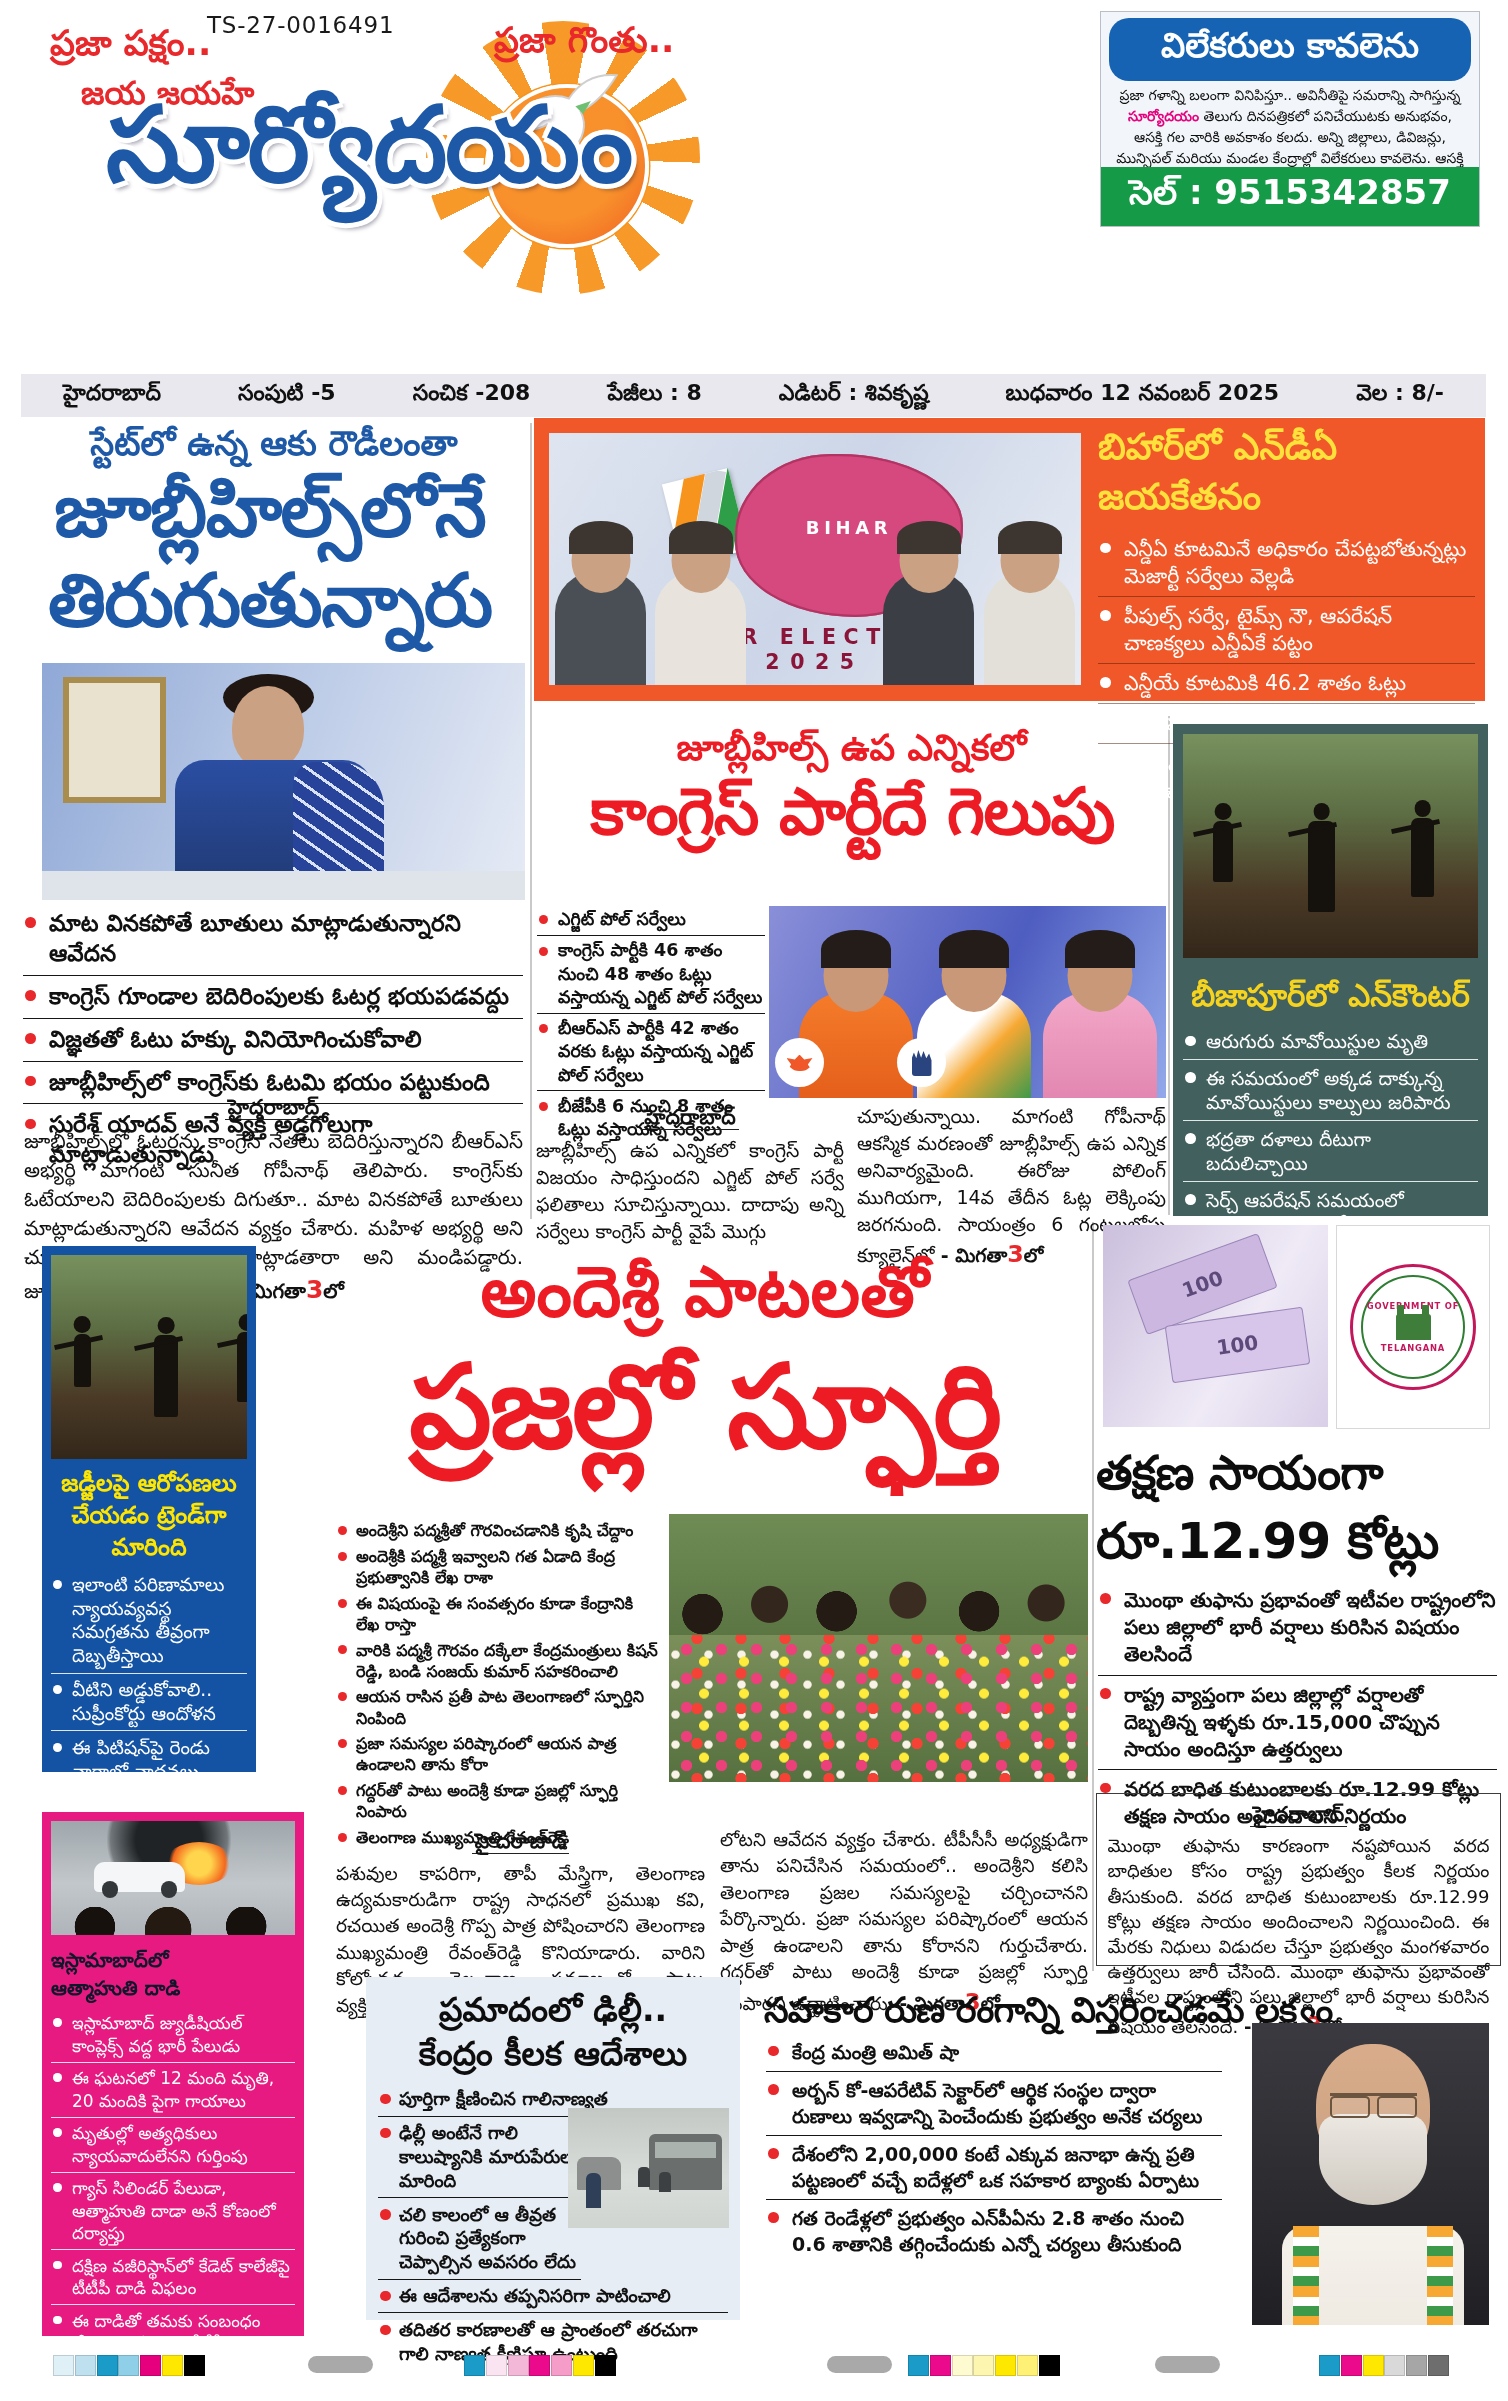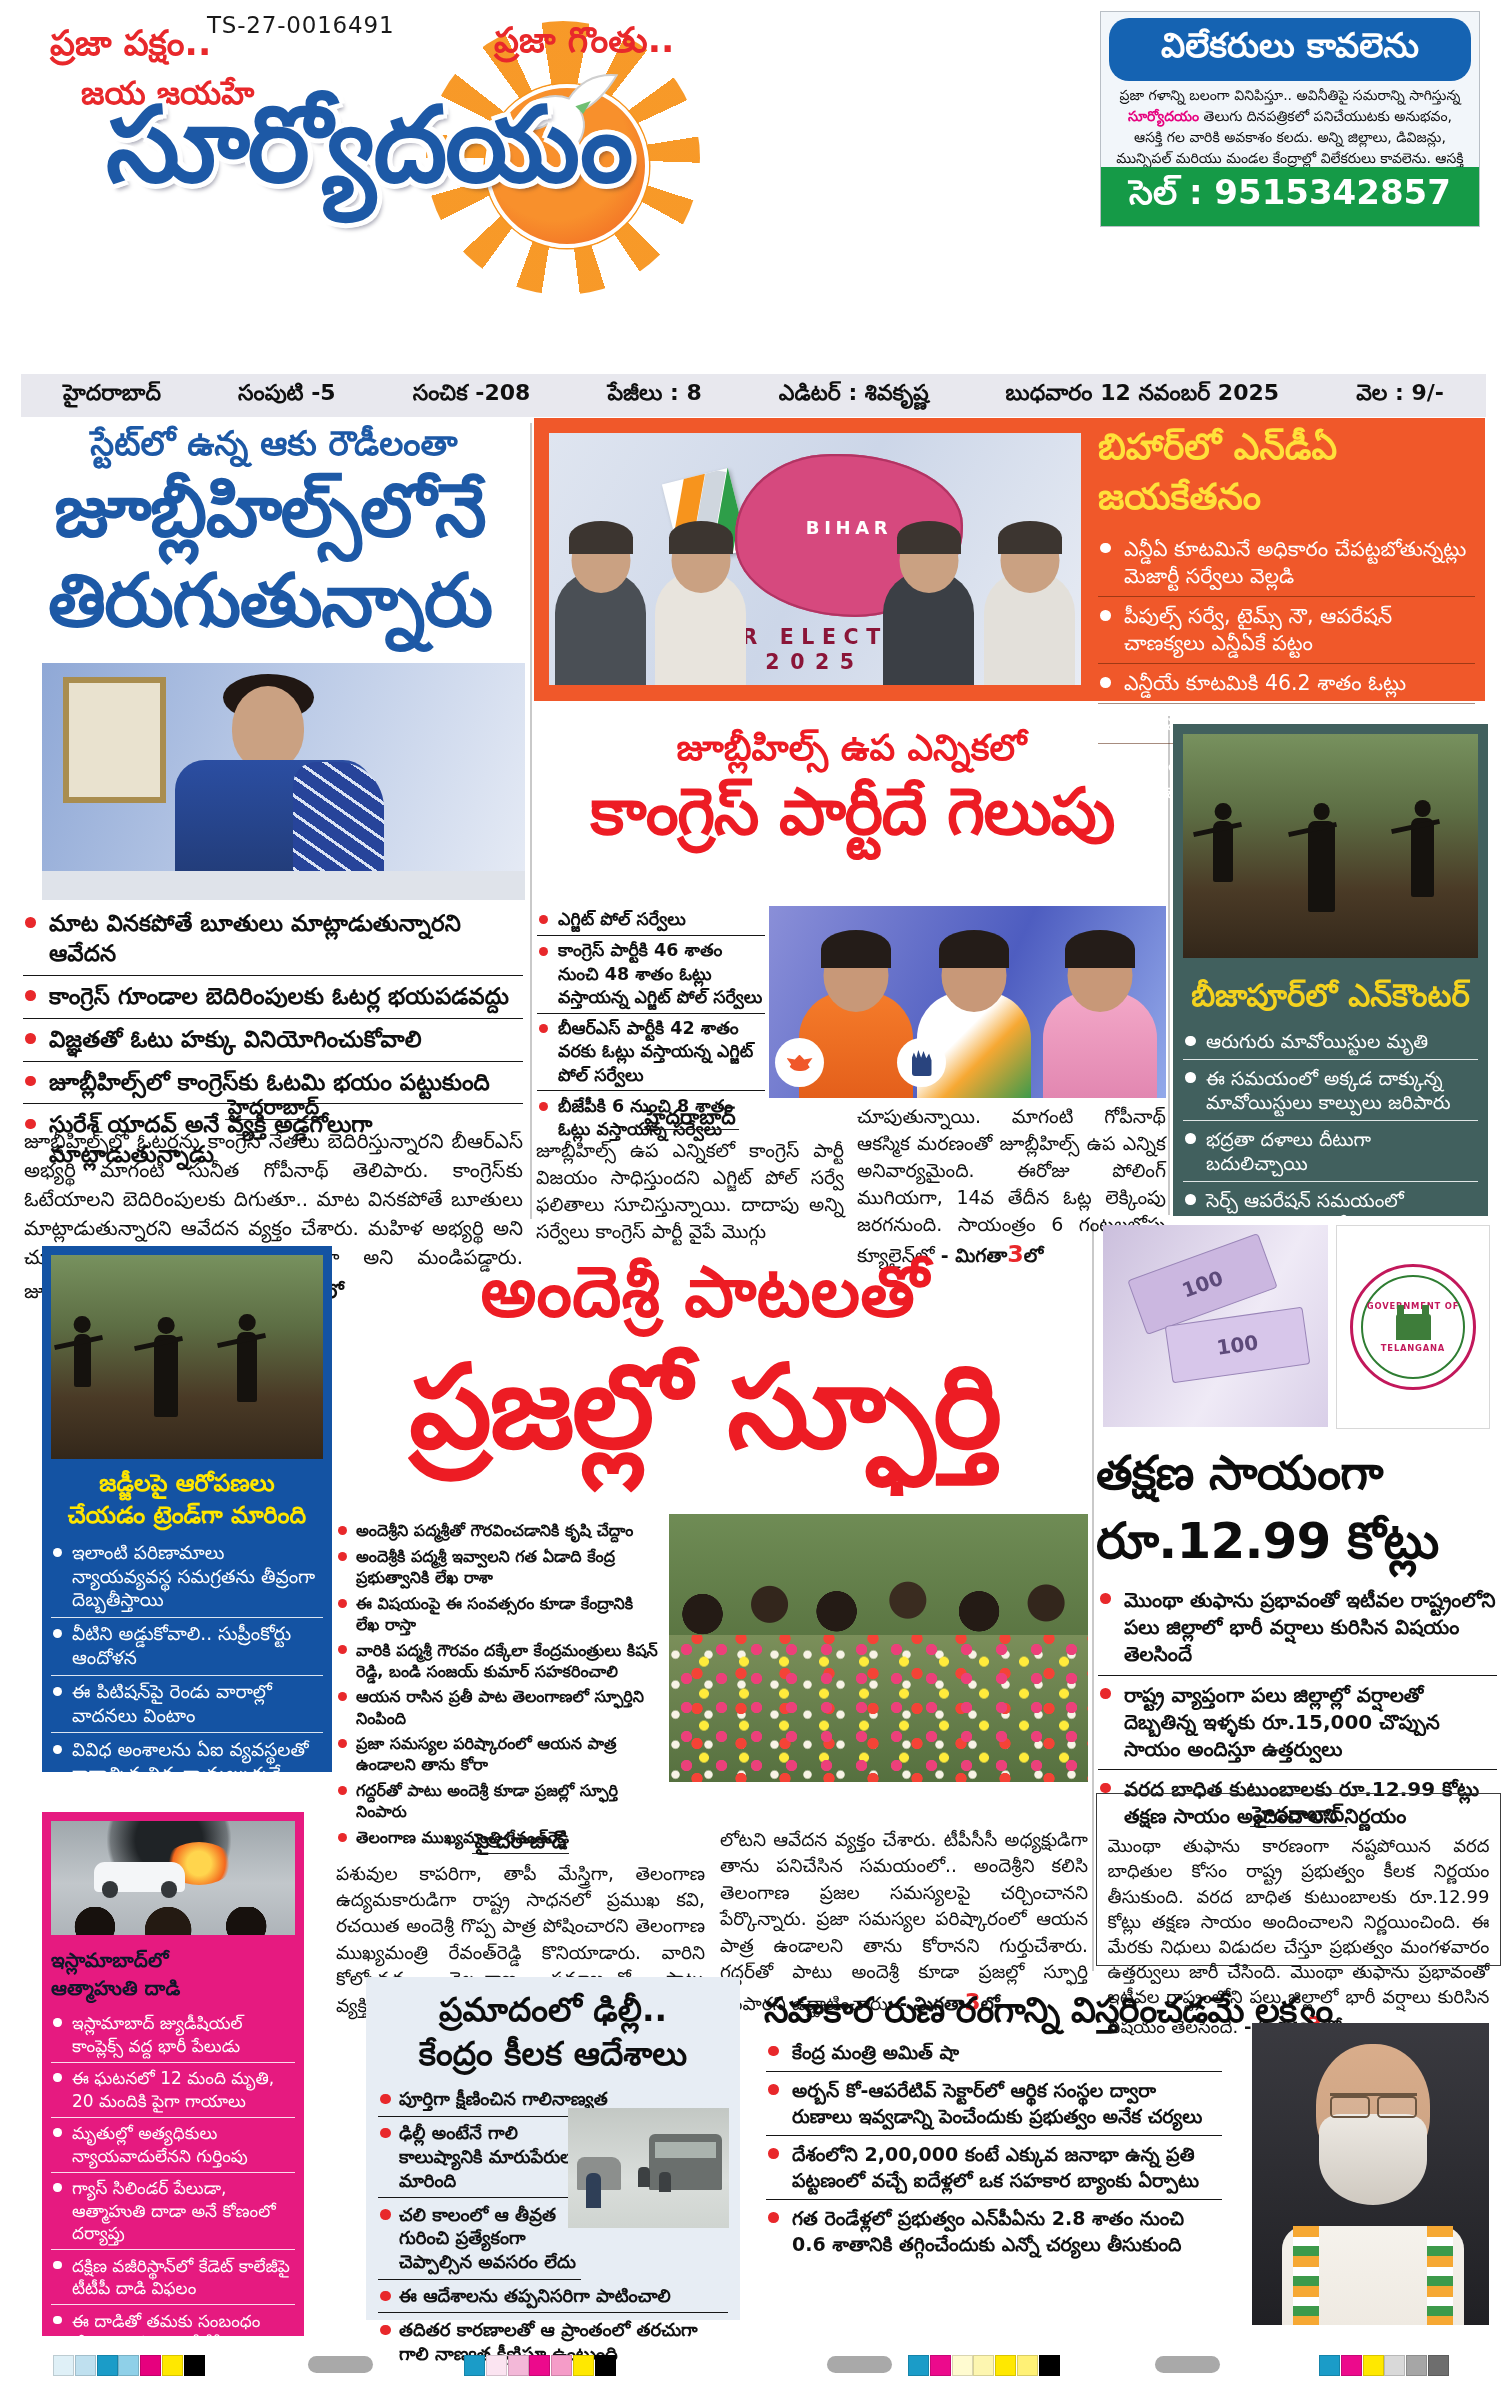--- a/index.html
+++ b/index.html
@@ -139,21 +139,21 @@
     background:linear-gradient(#77915e 0%,#5d6e44 35%,#4a3a26 70%,#33271a 100%);overflow:hidden;}
   .sold{position:absolute;background:#15120e;border-radius:6.8px 6.8px 2.3px 2.3px;}
   .sold::before{content:"";position:absolute;left:50%;top:-18px;transform:translateX(-50%);
     width:16.7px;height:16.7px;border-radius:50%;background:#15120e;}
   .sold i{position:absolute;top:6px;left:-20px;width:49px;height:4.6px;background:#15120e;display:block;transform:rotate(-12deg);}
   .enc-head{color:#f5d31f;font-size:31px;font-weight:800;text-align:center;margin:19px 0 3px 0;}
   .enc-bullets{color:#fff;font-size:19px;line-height:1.3;}
   .enc-bullets .it{padding:5.3px 0 5.3px 23px;}
 
   
-  .judges{left:42px;top:1246px;width:290px;height:526px;background:#1453a3;box-sizing:border-box;padding:9px;}
+  .judges{left:42px;top:1246px;width:214px;height:526px;background:#1453a3;box-sizing:border-box;padding:9px;}
   .judges .img-forest{height:204px;}
   .j-title{color:#ffe600;font-size:23.6px;font-weight:800;text-align:center;line-height:1.35;margin:9px 0 4.6px 0;}
   .j-bullets{color:#fff;font-size:18.6px;line-height:1.28;}
   .j-bullets .it{padding:4.6px 0 4.6px 21px;}
   .j-bullets .it::before{width:9px;height:9px;}
 
   
   .a-head1{left:319px;top:1251px;width:771px;text-align:center;font-size:70px;font-weight:800;color:#ed1c24;}
   .a-head2{left:319px;top:1334px;width:771px;text-align:center;font-size:116px;font-weight:800;
     color:#ed1c24;letter-spacing:-2.3px;line-height:1.25;}
@@ -296,21 +296,21 @@
     <div class="ad-phone">సెల్ : 9515342857</div>
   </div>
 
   <div class="abs infobar">
     <span>హైదరాబాద్</span>
     <span>సంపుటి -5</span>
     <span>సంచిక -208</span>
     <span>పేజీలు : 8</span>
     <span>ఎడిటర్ : శివకృష్ణ</span>
     <span>బుధవారం 12 నవంబర్ 2025</span>
-    <span>వెల : 9/-</span>
+    <span>వెల : 8/-</span>
   </div>
 
   <div class="abs vline v1"></div>
   <div class="abs vline v2"></div>
   <div class="abs vline v3"></div>
 
   <div class="abs l-kicker">స్టేట్‌లో ఉన్న ఆకు రౌడీలంతా</div>
   <div class="abs l-head">
     <div>జూబ్లీహిల్స్‌లోనే</div>
     <div>తిరుగుతున్నారు</div>

